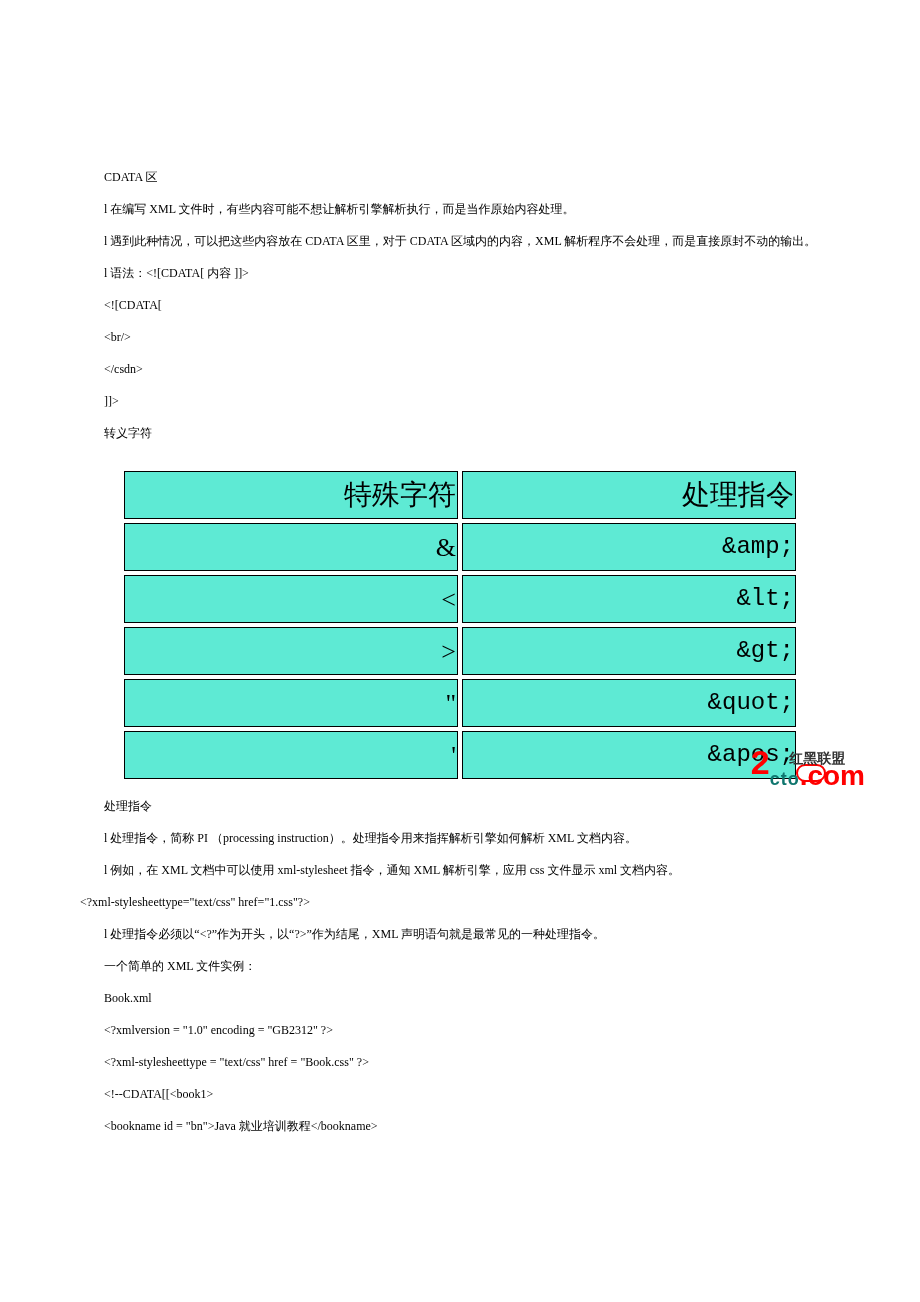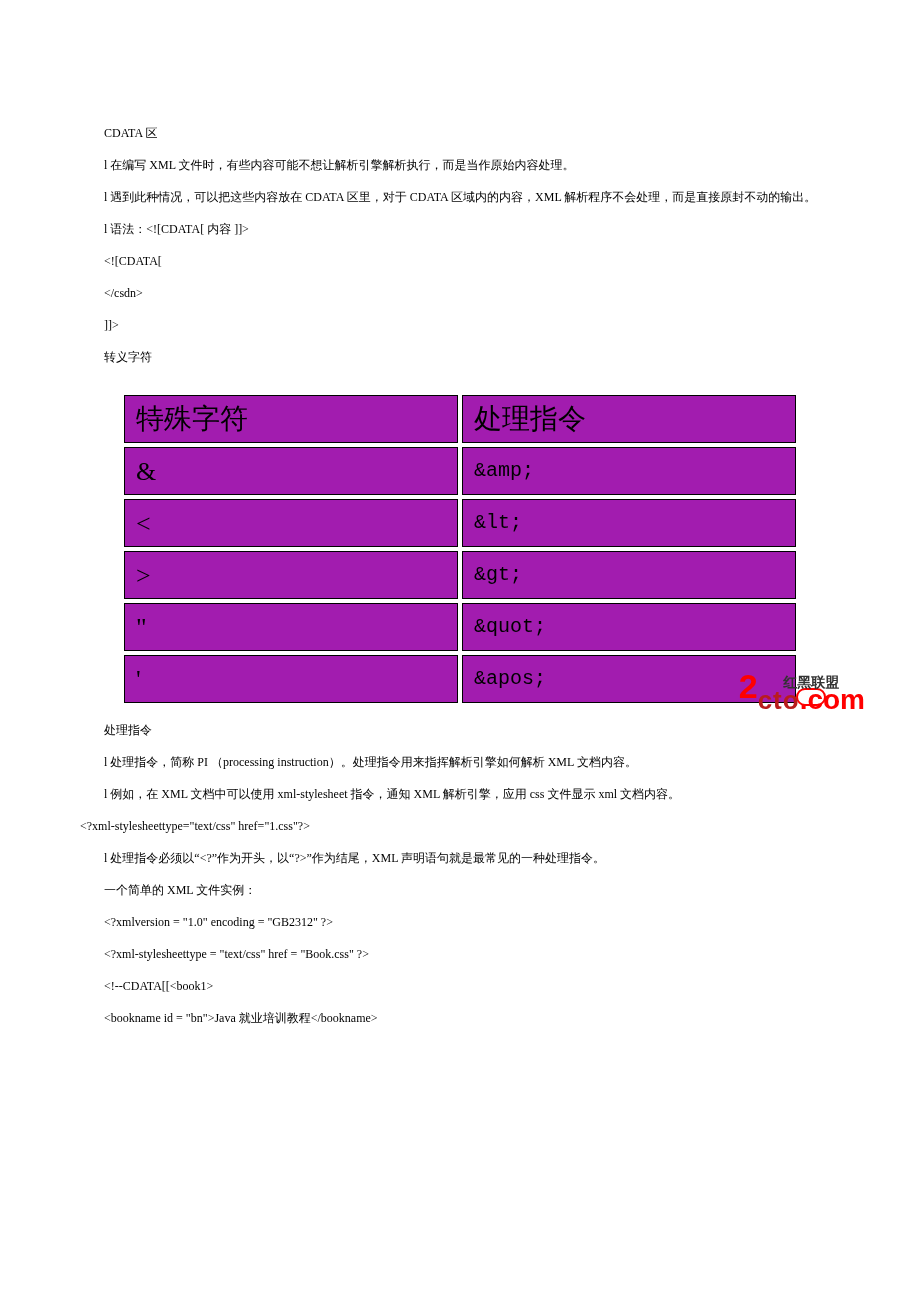--- a/index.html
+++ b/index.html
@@ -7,20 +7,21 @@
     padding: 0;
     background: #fff;
     font-family: "SimSun", "宋体", serif;
     font-size: 12px;
     color: #000;
     width: 920px;
     line-height: 1.5;
   }
   .page {
     padding: 110px 80px 40px 80px;
+    margin-top: 44px;
   }
   .block {
     margin: 14px 0;
   }
   .indent {
     text-indent: 2em;
   }
   .no-indent {
     text-indent: 0;
   }
@@ -35,32 +36,32 @@
   }
   table.char-table {
     border-collapse: separate;
     border-spacing: 4px;
     width: 680px;
     margin: 0 auto;
     font-family: "SimSun","宋体",serif;
   }
   table.char-table td, table.char-table th {
     border: 1px solid #000;
-    text-align: left;
+    text-align: right;
     height: 44px;
-    background: #a21caf;
+    background: #5eead4;
     vertical-align: middle;
     font-weight: normal;
     padding-left: 11px;
   }
   table.char-table th {
     font-size: 28px;
   }
   table.char-table td {
-    font-size: 20px;
+    font-size: 24px;
     font-family: "Courier New", monospace;
   }
   table.char-table td.special {
     font-family: "SimSun","宋体",serif;
     font-size: 26px;
   }
   .watermark {
     position: absolute;
     right: -25px;
     bottom: -5px;
@@ -73,22 +74,22 @@
     font-size: 34px;
     display: inline-block;
     vertical-align: bottom;
   }
   .wm-ctocom {
     display: inline-block;
     vertical-align: bottom;
     line-height: 0.9;
   }
   .wm-cto {
-    color: #b91c1c;
-    font-size: 26px;
+    color: #0f766e;
+    font-size: 18px;
     letter-spacing: 1px;
   }
   .wm-han {
     font-size: 14px;
     color: #333;
     text-align: center;
     margin-bottom: -2px;
   }
   .wm-com {
     color: #ff0000;
@@ -109,20 +110,21 @@
 <body>
 
 <div class="page">
 
   <span class="p block indent">CDATA 区</span>
   <span class="p block indent">l 在编写 XML 文件时，有些内容可能不想让解析引擎解析执行，而是当作原始内容处理。</span>
   <span class="p block indent">l 遇到此种情况，可以把这些内容放在 CDATA 区里，对于 CDATA 区域内的内容，XML 解析程序不会处理，而是直接原封不动的输出。</span>
   <span class="p block indent">l 语法：&lt;![CDATA[ 内容 ]]&gt;</span>
 
   <span class="p block indent">&lt;![CDATA[</span>
+  <span class="p block indent">&lt;br/&gt;</span>
   <span class="p block indent">&lt;/csdn&gt;</span>
   <span class="p block indent">]]&gt;</span>
 
   <span class="p block indent">转义字符</span>
 
   <div class="tbl-wrap">
     <table class="char-table">
       <tbody>
           <tr>
         <th style="width:50%">特殊字符</th>
@@ -157,19 +159,20 @@
       </span>
     </div>
   </div>
 
   <span class="p block indent">处理指令</span>
   <span class="p block indent">l 处理指令，简称 PI （processing instruction）。处理指令用来指挥解析引擎如何解析 XML 文档内容。</span>
   <span class="p block indent">l 例如，在 XML 文档中可以使用 xml-stylesheet 指令，通知 XML 解析引擎，应用 css 文件显示 xml 文档内容。</span>
   <span class="p block no-indent">&lt;?xml-stylesheettype="text/css" href="1.css"?&gt;</span>
   <span class="p block indent">l 处理指令必须以“&lt;?”作为开头，以“?&gt;”作为结尾，XML 声明语句就是最常见的一种处理指令。</span>
   <span class="p block indent">一个简单的 XML 文件实例：</span>
+  <span class="p block indent">Book.xml</span>
 
   <span class="p block indent">&lt;?xmlversion = "1.0" encoding = "GB2312" ?&gt;</span>
   <span class="p block indent">&lt;?xml-stylesheettype = "text/css" href = "Book.css" ?&gt;</span>
   <span class="p block indent">&lt;!--CDATA[[&lt;book1&gt;</span>
   <span class="p block indent">&lt;bookname id = "bn"&gt;Java 就业培训教程&lt;/bookname&gt;</span>
 
 </div>
 
 </body></html>

